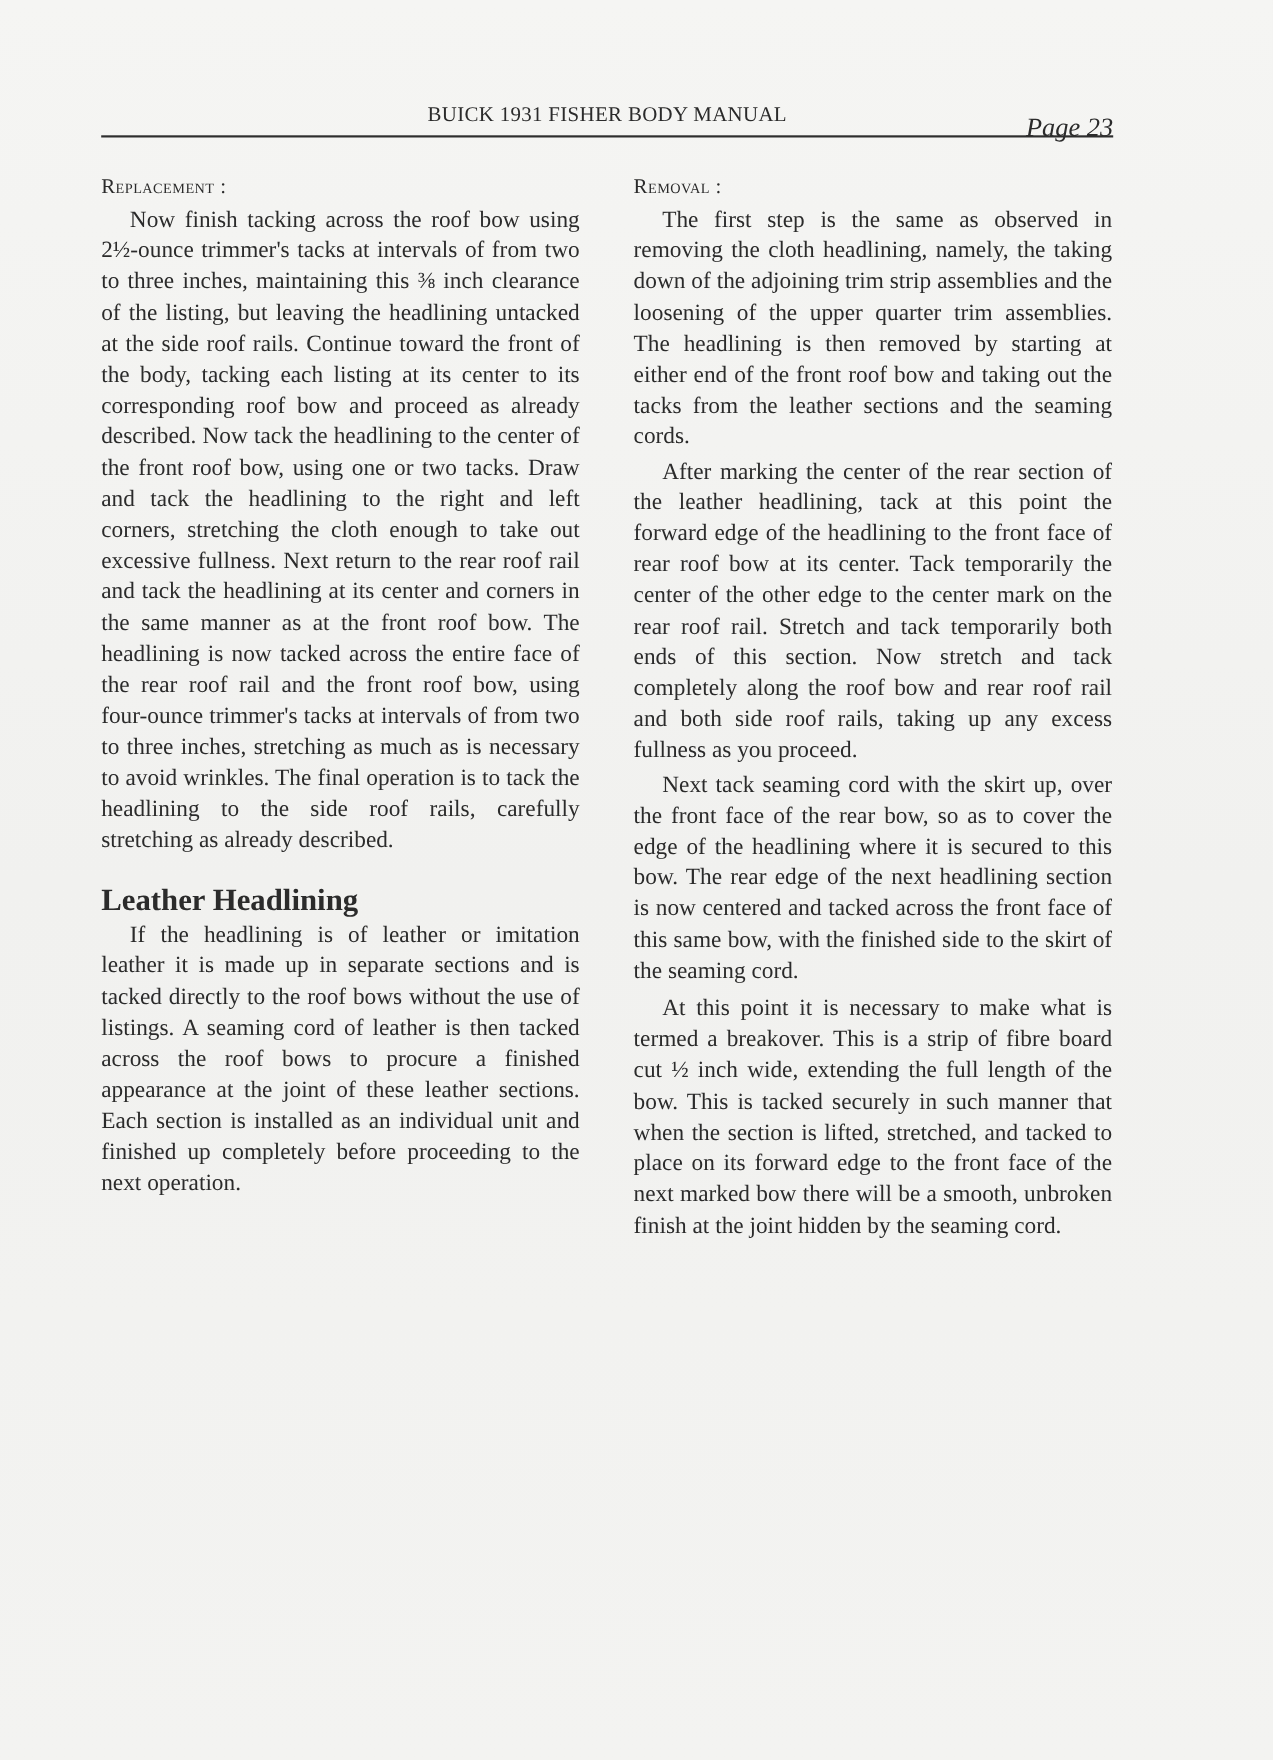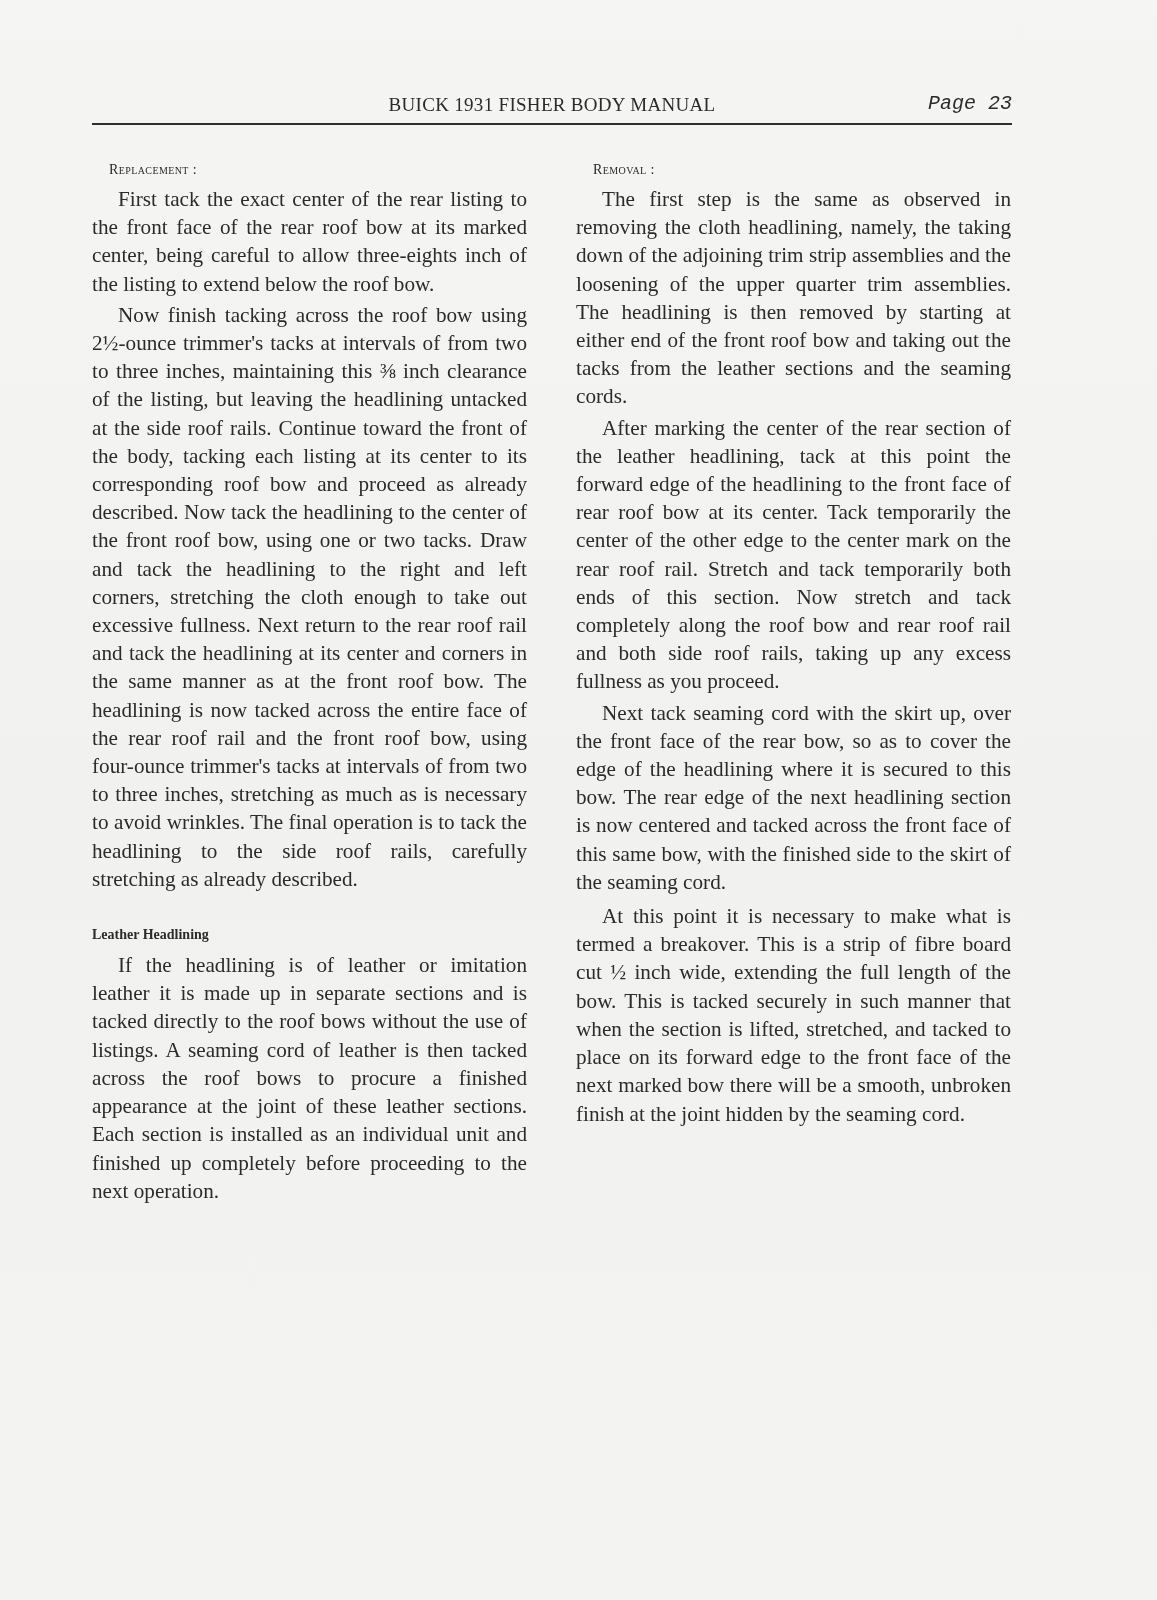--- a/index.html
+++ b/index.html
@@ -36,24 +36,24 @@
       text-align: center;
       top: 2px;
       font-family: "Liberation Serif", serif;
       font-size: 19px;
       letter-spacing: 0.3px;
       color: #2b2b2b;
     }
     .header-page {
       position: absolute;
       right: 0;
-      top: 0;
-      font-family: Liberation Mono, monospace;
+      top: 12px;
+      font-family: Liberation Serif, serif;
       font-style: italic;
-      font-size: 20px;
+      font-size: 24px;
       color: #2b2b2b;
     }
     .header-rule {
       position: absolute;
       left: 0;
       top: 31px;
       width: 920px;
       height: 2px;
       background: #2e2e2e;
     }
@@ -65,54 +65,53 @@
       font-size: 21.2px;
       line-height: 28.2px;
       text-align: justify;
       hyphens: manual;
       color: #2b2b2b;
     }
     .col-left { left: 92px; }
     .col-right { left: 576px; }
     .section-label {
       font-variant: small-caps;
-      font-size: 14px;
+      font-size: 19px;
       letter-spacing: 0.4px;
-      margin: 0 0 3px 17px;
+      margin: 0 0 3px 0;
       line-height: 24px;
     }
     .para {
       margin: 0;
       text-indent: 26px;
     }
     .para + .para { margin-top: 3px; }
     .gap-sm { margin-top: 8px; }
     .subheading {
       font-family: "Liberation Serif", serif;
       font-weight: bold;
-      font-size: 14px;
+      font-size: 28px;
       margin: 28px 0 2px 0;
       line-height: 28px;
       text-indent: 0;
     }
   </style>
 </head>
 <body>
 
 <div class="page">
 
   <div class="header">
     <div class="header-title">BUICK 1931 FISHER BODY MANUAL</div>
     <div class="header-page">Page 23</div>
     <div class="header-rule"></div>
   </div>
 
   <div class="column col-left">
     <div class="section-label">Replacement :</div>
-    <p class="para">First tack the exact center of the rear listing to the front face of the rear roof bow at its marked center, being careful to allow three-eights inch of the listing to extend below the roof bow.</p>
     <p class="para">Now finish tacking across the roof bow using 2½-ounce trimmer's tacks at intervals of from two to three inches, maintaining this ⅜ inch clearance of the listing, but leaving the headlining untacked at the side roof rails. Continue toward the front of the body, tacking each listing at its center to its corresponding roof bow and proceed as already described. Now tack the headlining to the center of the front roof bow, using one or two tacks. Draw and tack the headlining to the right and left corners, stretching the cloth enough to take out excessive fullness. Next return to the rear roof rail and tack the headlining at its center and corners in the same manner as at the front roof bow. The headlining is now tacked across the entire face of the rear roof rail and the front roof bow, using four-ounce trimmer's tacks at intervals of from two to three inches, stretching as much as is necessary to avoid wrinkles. The final operation is to tack the headlining to the side roof rails, carefully stretching as already described.</p>
 
     <div class="subheading">Leather Headlining</div>
     <p class="para">If the headlining is of leather or imitation leather it is made up in separate sections and is tacked directly to the roof bows without the use of listings. A seaming cord of leather is then tacked across the roof bows to procure a finished appearance at the joint of these leather sections. Each section is installed as an individual unit and finished up completely before proceeding to the next operation.</p>
   </div>
 
   <div class="column col-right">
     <div class="section-label">Removal :</div>
     <p class="para">The first step is the same as observed in removing the cloth headlining, namely, the taking down of the adjoining trim strip assemblies and the loosening of the upper quarter trim assemblies. The headlining is then removed by starting at either end of the front roof bow and taking out the tacks from the leather sections and the seaming cords.</p>
 

